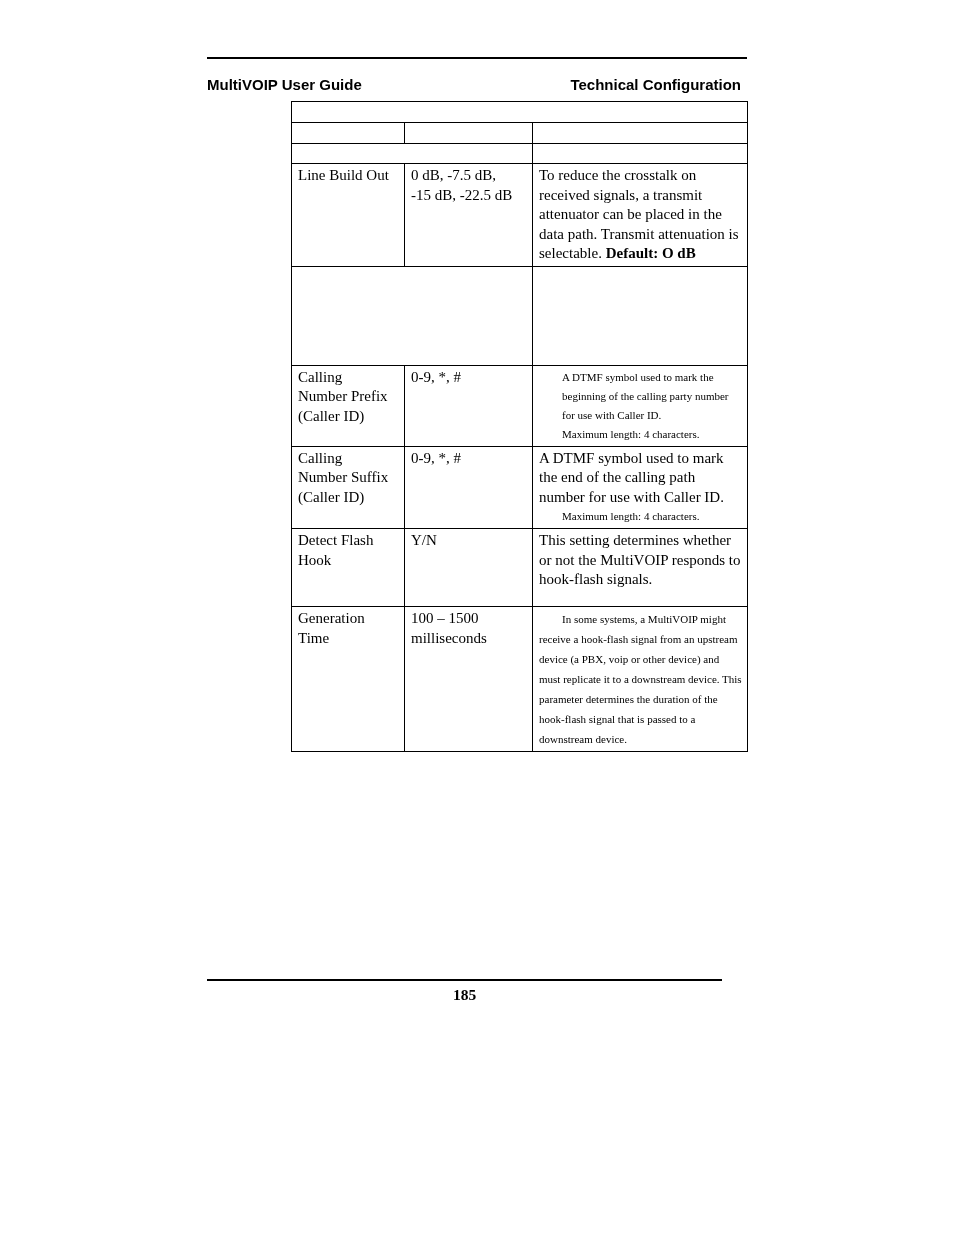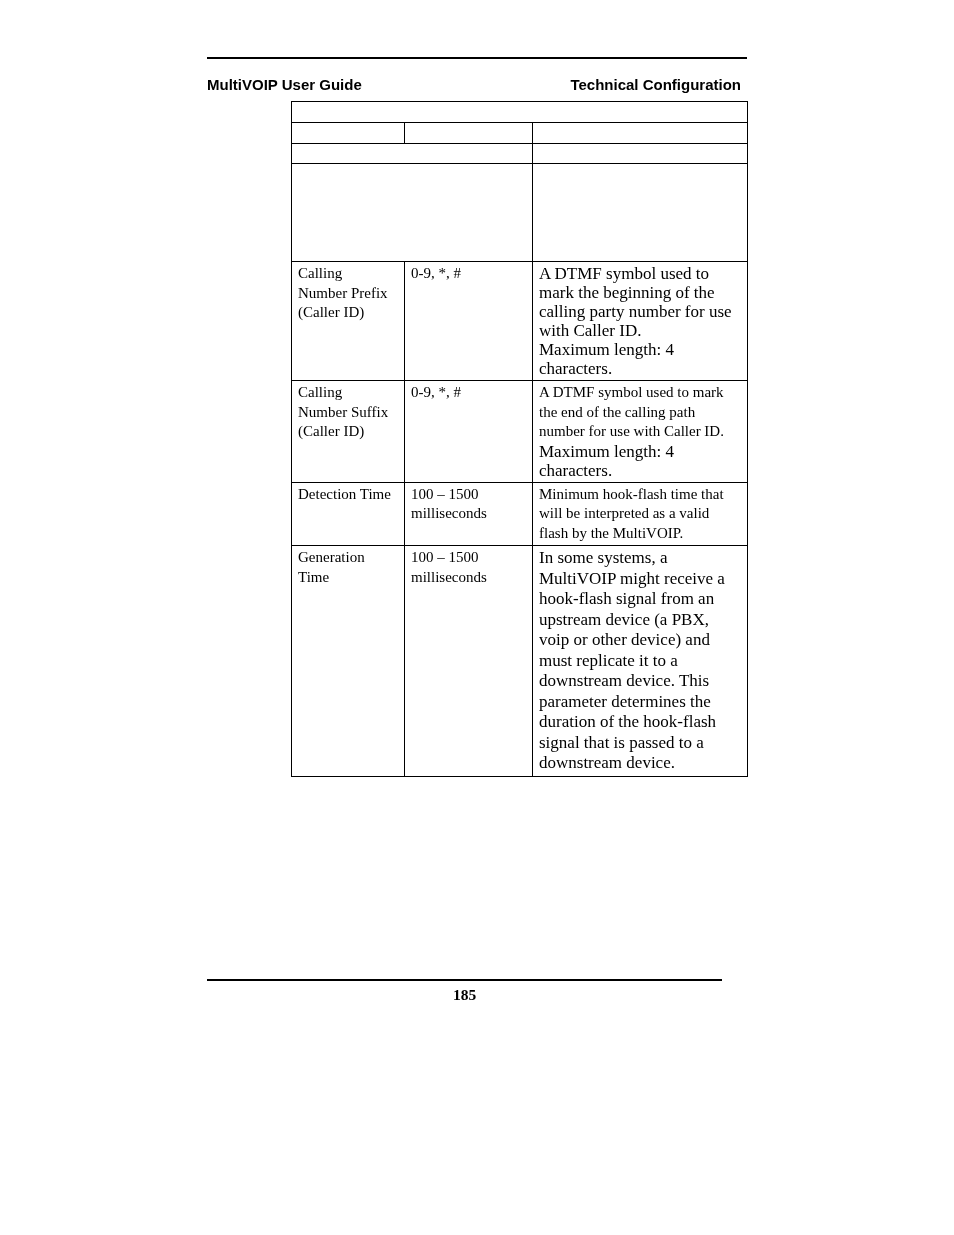--- a/index.html
+++ b/index.html
@@ -23,21 +23,21 @@
   }
   #cfg-table td{
     border:1.5px solid #000;vertical-align:top;
     padding:2px 8px 2px 6px;
     font-size:15px;line-height:19.5px;
   }
   #cfg-table td.values-cell, #cfg-table td.param-cell{white-space:pre-line;}
   #cfg-table td.desc-cell{padding-right:5px;}
   .seg{display:inline;}
   .seg.block{display:block;}
-  .seg.small{font-size:17px;line-height:19px;}
+  .seg.small{font-size:11px;line-height:19px;margin-left:23px;}
   .seg.bold{font-weight:bold;}
   
   #cfg-table tr:nth-child(1){height:21px}
   #cfg-table tr:nth-child(2){height:21px}
   #cfg-table tr:nth-child(3){height:20px}
   #cfg-table tr:nth-child(4){height:98px}
   #cfg-table tr:nth-child(5){height:99px}
   #cfg-table tr:nth-child(6){height:19px}
   #cfg-table tr:nth-child(7){height:41px}
   #cfg-table tr:nth-child(8){height:78px}
@@ -79,20 +79,26 @@
         <tr>
           <td class="spacer-cell"></td>
           <td class="spacer-cell"></td>
           <td class="spacer-cell"></td>
         </tr>
         <tr>
           <td class="spacer-cell" colspan="2"></td>
           <td class="spacer-cell"></td>
         </tr>
         <tr>
+          <td class="param-cell">Line Build Out</td>
+          <td class="values-cell">0 dB,  -7.5 dB,
+-15 dB, -22.5 dB</td>
+          <td class="desc-cell"><span class="seg">To reduce the crosstalk on received signals, a transmit attenuator can be placed in the data path.  Transmit attenuation is selectable.  </span><span class="seg bold">Default: O dB</span></td>
+        </tr>
+        <tr>
           <td class="spacer-cell" colspan="2"></td>
           <td class="spacer-cell"></td>
         </tr>
         <tr>
           <td class="param-cell">Calling
 Number Prefix
 (Caller ID)</td>
           <td class="values-cell">0-9, *, #</td>
           <td class="desc-cell">
             <span class="seg small block">A DTMF symbol used to mark the beginning of the calling party number for use with Caller ID.</span>
@@ -103,24 +109,24 @@
           <td class="param-cell">Calling
 Number Suffix
 (Caller ID)</td>
           <td class="values-cell">0-9, *, #</td>
           <td class="desc-cell">
             <span class="seg block">A DTMF symbol used to mark the end of the calling path number for use with Caller ID.</span>
             <span class="seg small block">Maximum length:  4 characters.</span>
           </td>
         </tr>
         <tr>
-          <td class="param-cell">Detection Time</td>
-          <td class="values-cell">100 – 1500
-milliseconds</td>
-          <td class="desc-cell"><span class="seg">Minimum hook-flash time that will be interpreted as a valid flash by the MultiVOIP.</span></td>
+          <td class="param-cell">Detect Flash
+Hook</td>
+          <td class="values-cell">Y/N</td>
+          <td class="desc-cell"><span class="seg">This setting determines whether or not the MultiVOIP responds to hook-flash signals.</span></td>
         </tr>
         <tr>
           <td class="param-cell">Generation
 Time</td>
           <td class="values-cell">100 – 1500
 milliseconds</td>
           <td class="desc-cell"><span class="seg small">In some systems, a MultiVOIP might receive a hook-flash signal from an upstream device (a PBX, voip or other device) and must replicate it to a downstream device. This parameter determines the duration of the hook-flash signal that is passed to a downstream device.</span></td>
         </tr>
       </tbody>
   </table>

